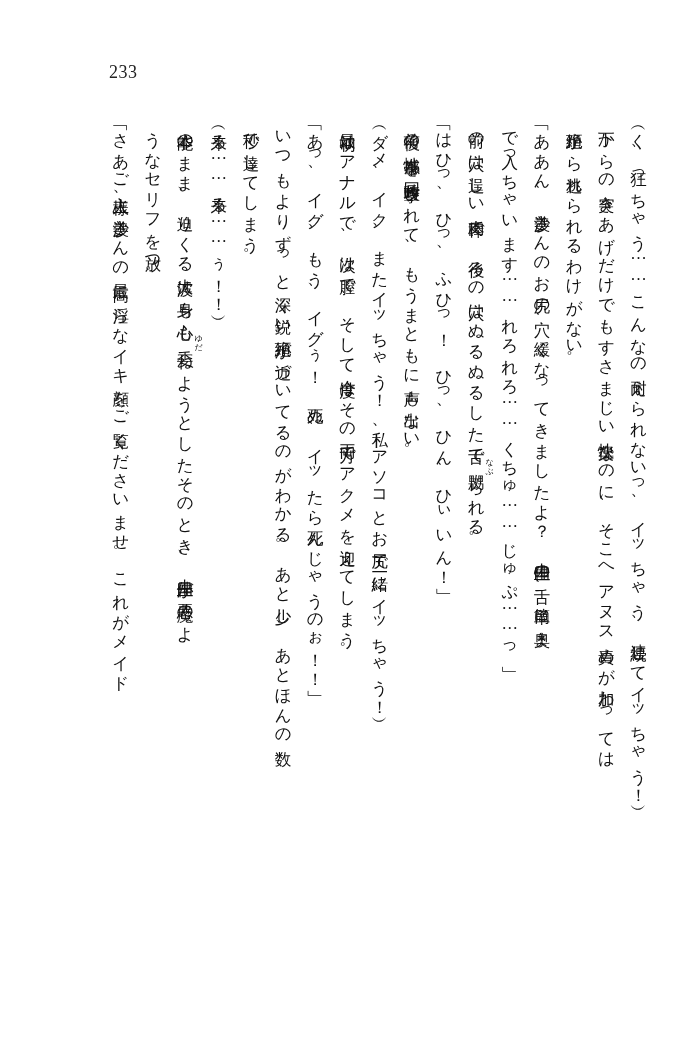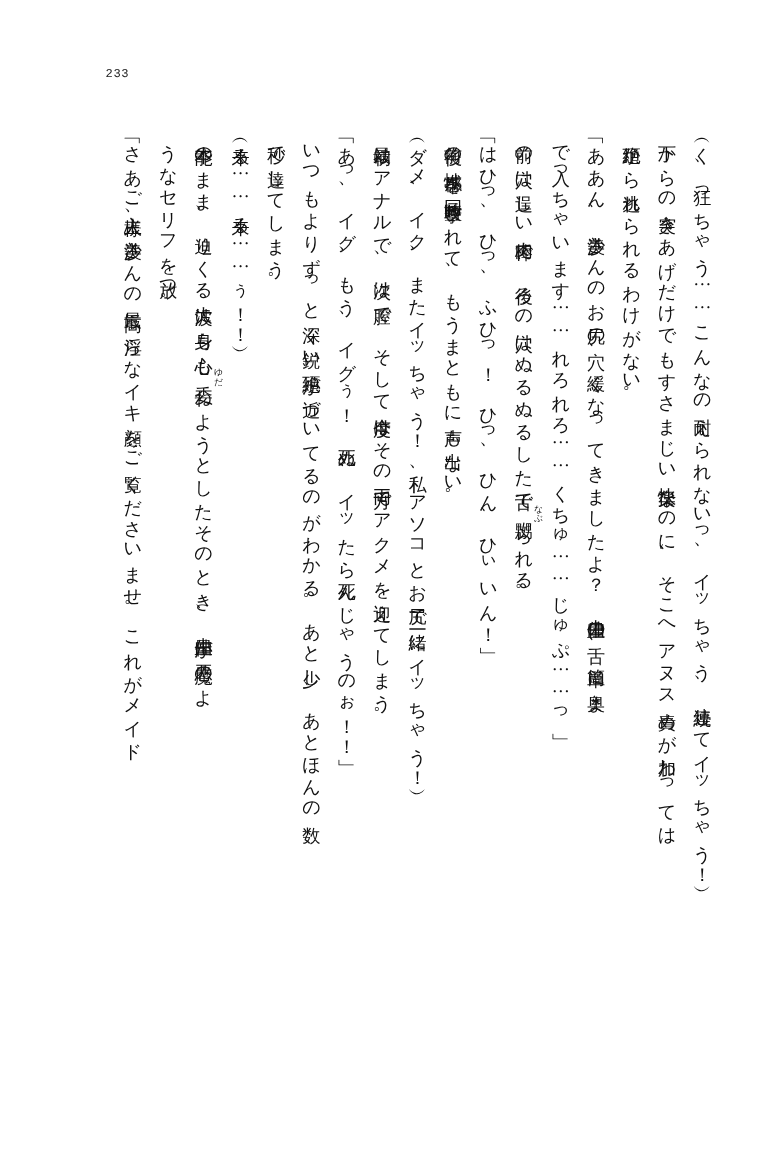--- a/index.html
+++ b/index.html
@@ -14,26 +14,26 @@
   #page {
     position: relative;
     width: 700px;
     height: 1050px;
     background: #ffffff;
     overflow: hidden;
   }
   
   #page-number {
     position: absolute;
-    left: 96px;
+    left: 109px;
     top: 62px;
-    font-size: 11px;
+    font-size: 18px;
     letter-spacing: 0.5px;
     color: #222;
-    font-family: Liberation Mono, monospace;
+    font-family: Liberation Serif, serif;
   }
   
   #text-block {
     position: absolute;
     right: 46px;
     top: 120px;
     height: 880px;
     width: 600px;
     writing-mode: vertical-rl;
     -webkit-writing-mode: vertical-rl;

